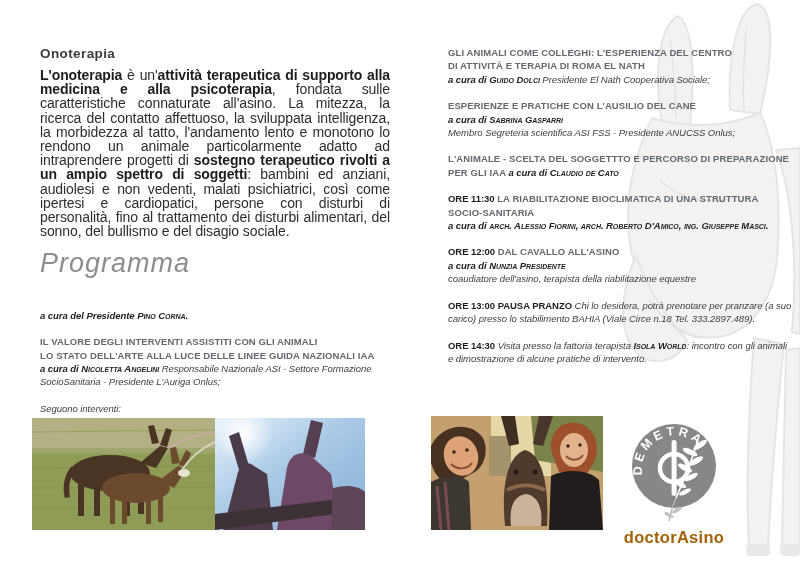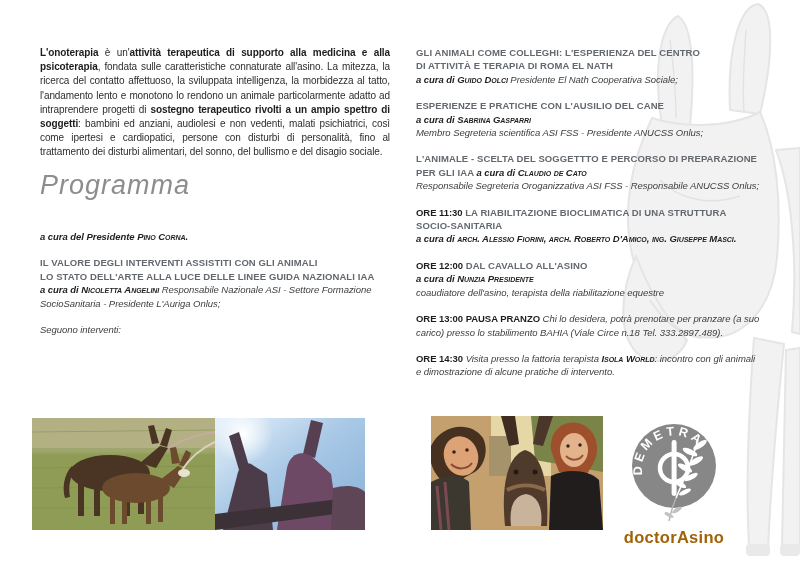--- a/index.html
+++ b/index.html
@@ -1,22 +1,22 @@
 <!DOCTYPE html>
 <html><head>
 <meta charset="utf-8">
 <style>
   html,body{margin:0;padding:0;background:#9a9a9a;}
   .page{position:relative;width:800px;height:568px;background:#ffffff;overflow:hidden;
         font-family:"Liberation Sans",sans-serif;color:#2b2d2f;}
   .col{position:absolute;top:46px;}
   .col-left{left:40px;width:350px;}
-  .col-right{left:416px;width:344px;}
+  .col-right{left:448px;width:344px;}
   h1.onh{margin:0 0 7px 0;font-size:13.5px;font-weight:bold;color:#3a3d40;letter-spacing:.4px;}
-  .intro{margin:0 0 10px 0;font-size:10px;line-height:14.2px;text-align:justify;letter-spacing:-.1px;}
+  .intro{margin:0 0 10px 0;font-size:14px;line-height:14.2px;text-align:justify;letter-spacing:-.1px;}
   .script{margin:10px 0 16px 0;font-size:27px;font-weight:400;font-style:italic;
           color:#8d8d8d;letter-spacing:1px;font-family:"Liberation Sans",sans-serif;}
   .block{margin:0 0 13px 0;font-size:9.5px;line-height:13.4px;letter-spacing:-.05px;}
   .b{font-weight:bold;color:#1d1d1d;}
   .gh{font-weight:bold;color:#63686e;letter-spacing:.1px;}
   .i{font-style:italic;color:#3c3e40;}
   .bi{font-style:italic;font-weight:bold;color:#222;}
   .sc{font-style:italic;font-weight:bold;font-variant:small-caps;color:#222;}
   .photo{position:absolute;top:418px;height:112px;overflow:hidden;}
   .photo svg{display:block;}
@@ -45,34 +45,35 @@
       <path d="M70,180 C90,200 120,206 150,196"></path>
       <path d="M60,300 C74,322 92,336 112,338"></path>
     </g>
     <g fill="#e9e9e9" stroke="none">
       <rect x="156" y="544" width="24" height="12" rx="4"></rect>
       <rect x="190" y="544" width="20" height="12" rx="4"></rect>
     </g>
   </svg>
 
   <div class="col col-left">
+    <h1 class="onh">Onoterapia</h1>
     <p class="intro" id="intro"><span class="b">L'onoterapia</span><span> è un'</span><span class="b">attività terapeutica di supporto alla medicina e alla psicoterapia</span><span>, fondata sulle caratteristiche connaturate all'asino. La mitezza, la ricerca del contatto affettuoso, la sviluppata intelligenza, la morbidezza al tatto, l'andamento lento e monotono lo rendono un animale particolarmente adatto ad intraprendere progetti di </span><span class="b">sostegno terapeutico rivolti a un ampio spettro di soggetti</span><span>: bambini ed anziani, audiolesi e non vedenti, malati psichiatrici, così come ipertesi e cardiopatici, persone con disturbi di personalità, fino al trattamento dei disturbi alimentari, del sonno, del bullismo e del disagio sociale.</span></p>
     <h2 class="script">Programma</h2>
     <div id="left-blocks">
         <div class="block"><br><span class="bi">a cura del Presidente </span><span class="sc">Pino Corna.</span></div>
         <div class="block"><span class="gh">IL VALORE DEGLI INTERVENTI ASSISTITI CON GLI ANIMALI</span><br><span class="gh">LO STATO DELL'ARTE ALLA LUCE DELLE LINEE GUIDA NAZIONALI IAA</span><br><span class="bi">a cura di </span><span class="sc">Nicoletta Angelini</span><span class="i"> Responsabile Nazionale ASI - Settore Formazione SocioSanitaria - Presidente L'Auriga Onlus;</span></div>
         <div class="block"><span class="i">Seguono interventi:</span></div>
       </div>
   </div>
 
   <div class="col col-right">
     <div id="right-blocks">
         <div class="block"><span class="gh">GLI ANIMALI COME COLLEGHI: L'ESPERIENZA DEL CENTRO</span><br><span class="gh">DI ATTIVITÀ E TERAPIA DI ROMA EL NATH</span><br><span class="bi">a cura di </span><span class="sc">Guido Dolci</span><span class="i"> Presidente El Nath Cooperativa Sociale;</span></div>
         <div class="block"><span class="gh">ESPERIENZE E PRATICHE CON L'AUSILIO DEL CANE</span><br><span class="bi">a cura di </span><span class="sc">Sabrina Gasparri</span><br><span class="i">Membro Segreteria scientifica ASI FSS - Presidente ANUCSS Onlus;</span></div>
-        <div class="block"><span class="gh">L'ANIMALE - SCELTA DEL SOGGETTTO E PERCORSO DI PREPARAZIONE PER GLI IAA </span><span class="bi">a cura di </span><span class="sc">Claudio de Cato</span><br><span class="i">Responsabile Segreteria Oroganizzativa ASI FSS - Responsabile ANUCSS Onlus;</span></div>
+        <div class="block"><span class="gh">L'ANIMALE - SCELTA DEL SOGGETTTO E PERCORSO DI PREPARAZIONE PER GLI IAA </span><span class="bi">a cura di </span><span class="sc">Claudio de Cato</span><br></div>
         <div class="block"><span class="b">ORE 11:30 </span><span class="gh">LA RIABILITAZIONE BIOCLIMATICA DI UNA STRUTTURA SOCIO-SANITARIA</span><br><span class="bi">a cura di </span><span class="sc">arch. Alessio Fiorini, arch. Roberto D'Amico, ing. Giuseppe Masci.</span></div>
         <div class="block"><span class="b">ORE 12:00 </span><span class="gh">DAL CAVALLO ALL'ASINO</span><br><span class="bi">a cura di </span><span class="sc">Nunzia Presidente</span><br><span class="i">coaudiatore dell'asino, terapista della riabilitazione equestre</span></div>
         <div class="block"><span class="b">ORE 13:00 PAUSA PRANZO </span><span class="i">Chi lo desidera, potrà prenotare per pranzare (a suo carico) presso lo stabilimento BAHIA (Viale Circe n.18 Tel. 333.2897.489).</span></div>
         <div class="block"><span class="b">ORE 14:30 </span><span class="i">Visita presso la fattoria terapista </span><span class="sc">Isola World</span><span class="i">: incontro con gli animali e dimostrazione di alcune pratiche di intervento.</span></div>
       </div>
   </div>
 
   <div class="photo" style="left:32px;width:183px;">
     <svg width="183" height="112" viewBox="0 0 183 112">
       <rect width="183" height="112" fill="#8e9c55"></rect>

